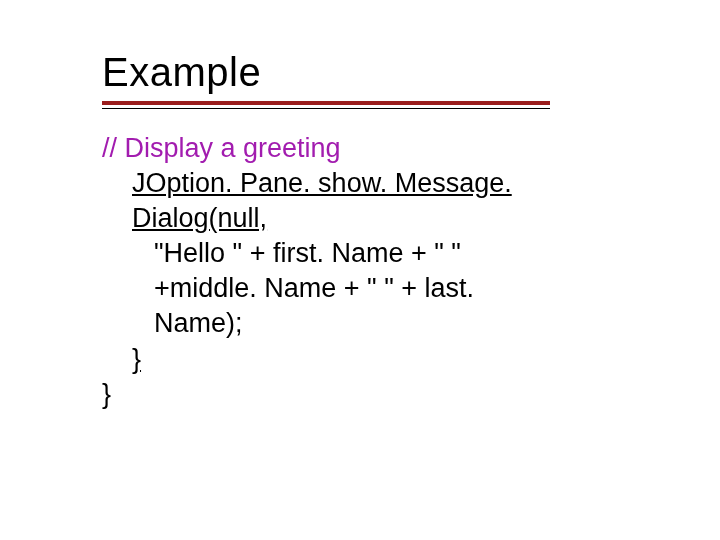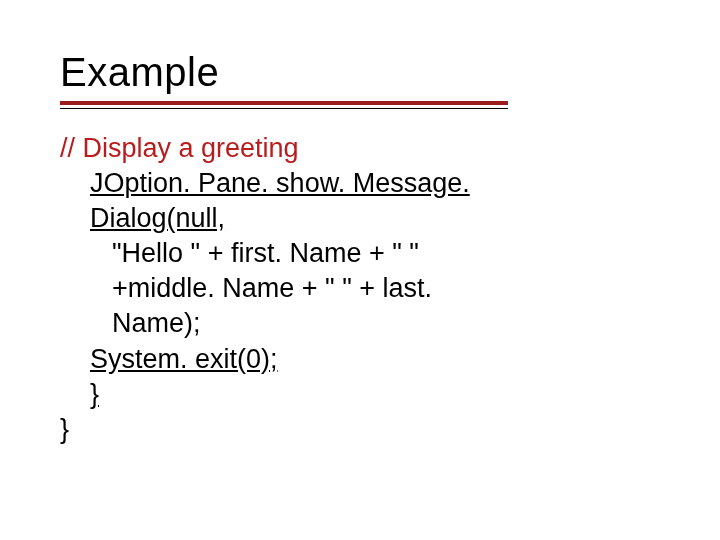--- a/index.html
+++ b/index.html
@@ -10,20 +10,21 @@
     background: #ffffff;
     font-family: Verdana, Geneva, sans-serif;
     color: #000000;
   }
   .slide {
     position: relative;
     width: 568px;
     height: 540px;
     box-sizing: border-box;
     padding: 50px 60px 0 60px;
+    margin-left: 42px;
   }
   .title {
     font-size: 40px;
     font-weight: 400;
     letter-spacing: 0.5px;
     margin: 0 0 6px 0;
     color: #000000;
   }
   .rule-wrap {
     width: 100%;
@@ -38,21 +39,21 @@
     background: #000000;
     width: 100%;
     margin-top: 3px;
   }
   .body {
     margin-top: 22px;
     font-size: 27px;
     line-height: 1.3;
   }
   .comment {
-    color: #b91c1c;
+    color: #a21caf;
   }
   .code-line {
     color: #000000;
   }
   .ind1 { padding-left: 30px; text-decoration: underline; }
   .ind2 { padding-left: 52px; }
 </style>
 </head>
 <body>
 
@@ -62,17 +63,16 @@
   <div class="rule-wrap">
     <div class="rule-thick"></div>
     <div class="rule-thin"></div>
   </div>
 
   <div class="body">
     <div class="comment">// Display a greeting</div>
     <div class="code-line ind1">JOption. Pane. show. Message. Dialog(null,</div>
     <div class="code-line ind2">"Hello " + first. Name + " "</div>
     <div class="code-line ind2">+middle. Name + " " + last. Name);</div>
-    <div class="code-line ind1">System. exit(0);</div>
     <div class="code-line ind1">}</div>
     <div class="code-line">}</div>
   </div>
 </div>
 
 </body></html>

